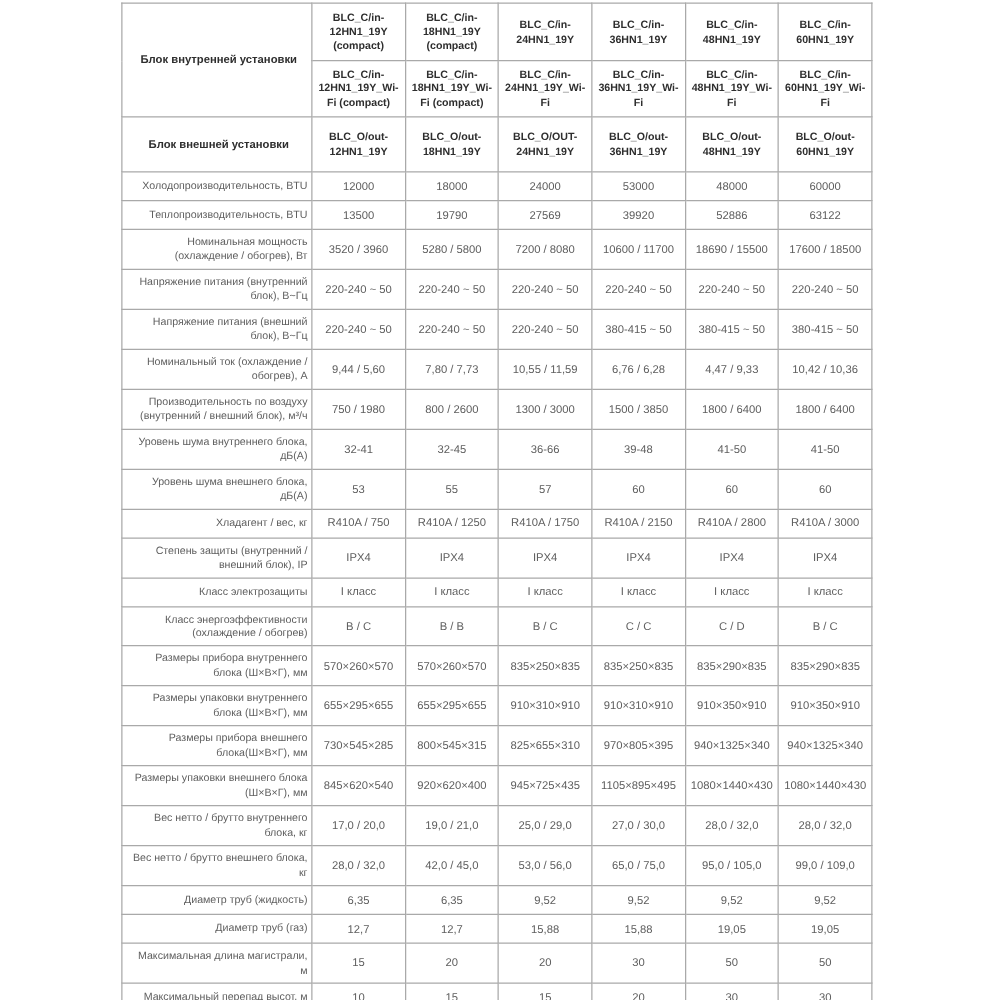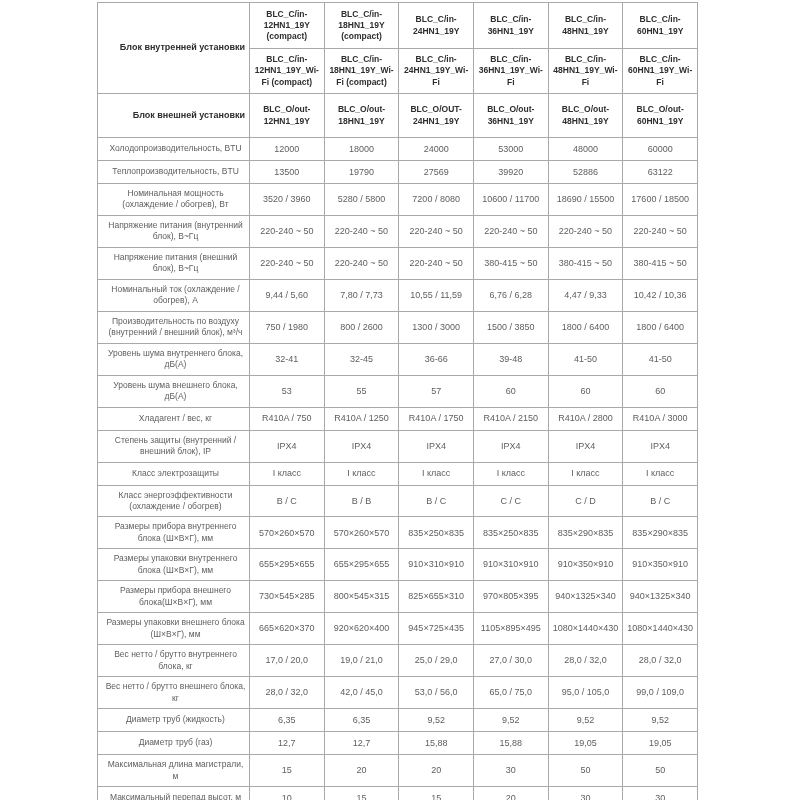--- a/index.html
+++ b/index.html
@@ -19,31 +19,31 @@
     overflow:hidden;
     vertical-align:middle;
   }
   col.c-label{width:152px;}
   
   tr.hr1{height:46px;}
   tr.hr2{height:45px;}
   tr.hr3{height:44px;}
   td.hlbl{
     font-weight:bold;color:#2e2e2e;font-size:9px;line-height:1.3;
-    text-align:right;padding:3px 4px 3px 7px;
+    text-align:center;padding:3px 4px 3px 7px;
   }
   td.hcell{
     font-weight:bold;color:#2e2e2e;font-size:8.5px;line-height:1.3;
     text-align:center;padding:2px 3px;
   }
   
   tr.specrow{height:23px;}
   td.lbl{
     font-size:8.5px;color:#5e5e5e;line-height:1.35;
-    text-align:center;padding:4px 3px 4px 7px;
+    text-align:right;padding:4px 3px 4px 7px;
   }
   td.val{
     font-size:9px;color:#5e5e5e;line-height:1.2;
     text-align:center;padding:2px 2px;
   }
 </style>
 </head>
 <body>
 
 <div class="page">
@@ -223,21 +223,21 @@
           <td class="lbl">Размеры прибора внешнего блока(Ш×В×Г), мм</td>
           <td class="val">730×545×285</td>
           <td class="val">800×545×315</td>
           <td class="val">825×655×310</td>
           <td class="val">970×805×395</td>
           <td class="val">940×1325×340</td>
           <td class="val">940×1325×340</td>
         </tr>
         <tr class="specrow">
           <td class="lbl">Размеры упаковки внешнего блока (Ш×В×Г), мм</td>
-          <td class="val">665×620×370</td>
+          <td class="val">845×620×540</td>
           <td class="val">920×620×400</td>
           <td class="val">945×725×435</td>
           <td class="val">1105×895×495</td>
           <td class="val">1080×1440×430</td>
           <td class="val">1080×1440×430</td>
         </tr>
         <tr class="specrow">
           <td class="lbl">Вес нетто / брутто внутреннего блока, кг</td>
           <td class="val">17,0 / 20,0</td>
           <td class="val">19,0 / 21,0</td>

